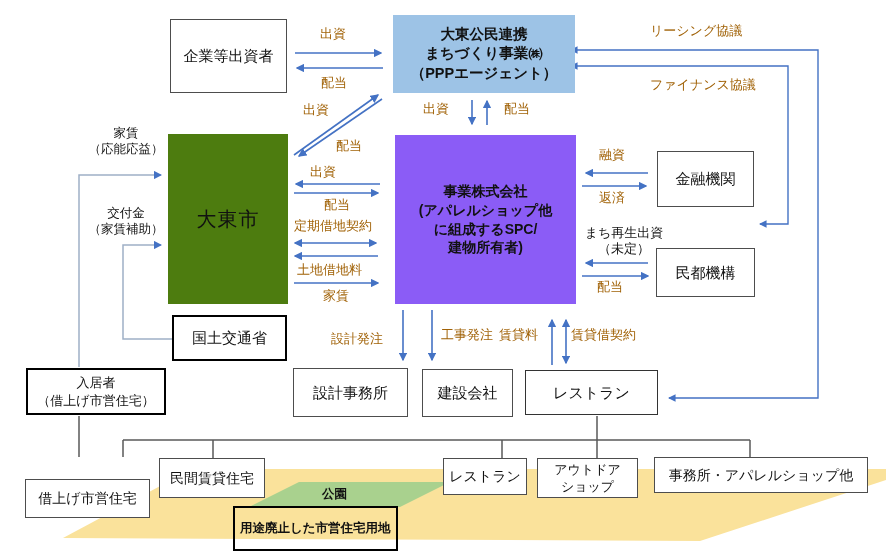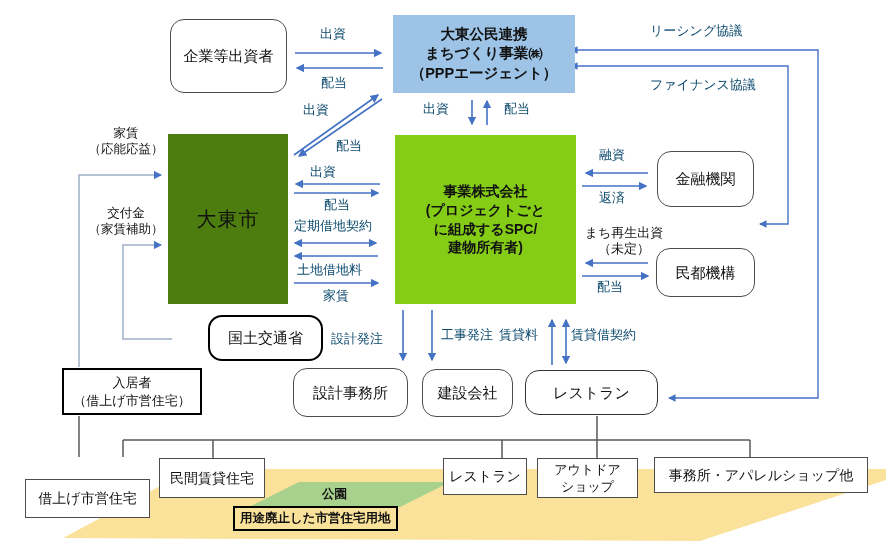--- a/index.html
+++ b/index.html
@@ -2,30 +2,30 @@
 <html><head>
 <meta charset="utf-8">
 <style>
   html,body{margin:0;padding:0;background:#fff;}
   body{font-family:"Liberation Sans","DejaVu Sans",sans-serif;color:#111;}
   #stage{position:relative;width:886px;height:552px;background:#fff;overflow:hidden;}
   #stage svg{position:absolute;left:0;top:0;}
   .box{position:absolute;display:flex;flex-direction:column;align-items:center;justify-content:center;
        text-align:center;box-sizing:border-box;line-height:1.32;background:#fff;}
   .thin{border:1.5px solid #4d4d4d;}
-  .heavy{border:2.5px solid #000;margin-left:36px;}
+  .heavy{border:2.5px solid #000;}
   .fill{border:none;}
   .blue-fill{background:#9DC3E6;font-weight:bold;font-size:14.5px;}
   .orange-fill{background:#4d7c0f;font-size:20px;letter-spacing:1px;}
-  .yellow-fill{background:#84cc16;font-weight:bold;font-size:14px;line-height:1.35;text-align:center;}
-  .lbl{position:absolute;font-size:13px;white-space:nowrap;color:#0c4a6e;}
+  .yellow-fill{background:#8b5cf6;font-weight:bold;font-size:14px;line-height:1.35;text-align:center;}
+  .lbl{position:absolute;font-size:13px;white-space:nowrap;color:#a16207;}
   .lbl2{position:absolute;font-size:12.5px;line-height:1.25;text-align:center;color:#151515;}
-  .f15{font-size:15px;border-radius:14px;} .f14{font-size:14px;} .f13{font-size:13px;}
+  .f15{font-size:15px;} .f14{font-size:14px;} .f13{font-size:13px;}
   .site-label{position:absolute;border:2px solid #000;font-weight:bold;font-size:12.5px;
-              padding:2px 5px;white-space:nowrap;background:transparent;}
+              padding:12px 5px;white-space:nowrap;background:transparent;}
   .park-label{position:absolute;font-weight:bold;font-size:12.5px;white-space:nowrap;}
 </style>
 </head>
 <body>
 
 <div id="stage">
 
   <svg width="886" height="552" viewBox="0 0 886 552">
     <defs>
       <marker id="ah" viewBox="0 0 10 10" refX="8.5" refY="5" markerWidth="5.5" markerHeight="5.5" orient="auto-start-reverse" markerUnits="strokeWidth">
@@ -85,21 +85,21 @@
     <div>まちづくり事業㈱</div>
     <div>（PPPエージェント）</div>
   </div>
 
   <div class="box fill orange-fill" style="left:168px;top:134px;width:120px;height:170px">
     <div>大東市</div>
   </div>
 
   <div class="box fill yellow-fill" style="left:395px;top:135px;width:181px;height:169px">
     <div>事業株式会社</div>
-    <div>(プロジェクトごと</div>
+    <div>(アパレルショップ他</div>
     <div>に組成するSPC/</div>
     <div>建物所有者)</div>
   </div>
 
   <div class="box thin f15" style="left:657px;top:151px;width:97px;height:56px">
     <div>金融機関</div>
   </div>
 
   <div class="box thin f15" style="left:656px;top:248px;width:99px;height:49px">
     <div>民都機構</div>

